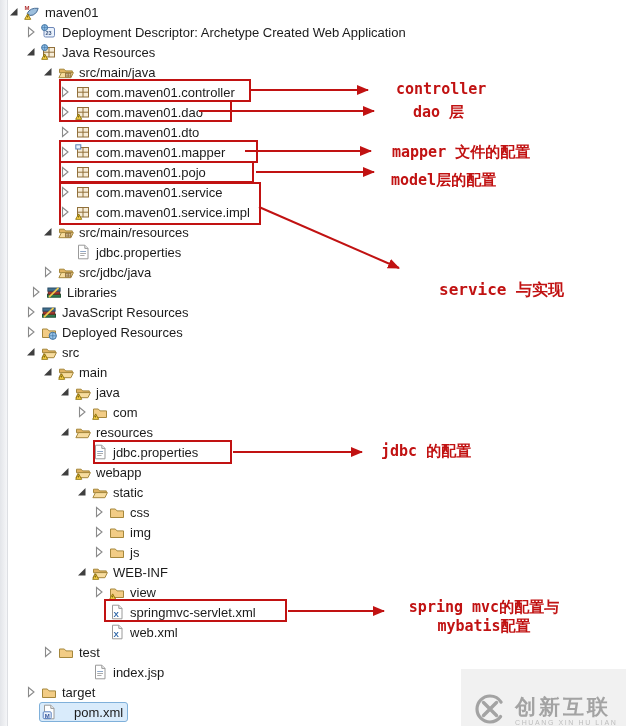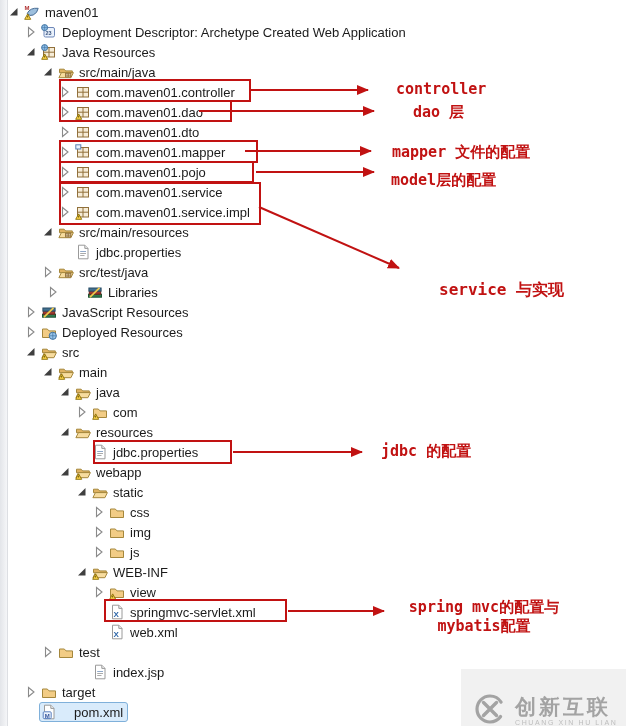--- a/index.html
+++ b/index.html
@@ -291,24 +291,24 @@
         <span class="content">
           <span class="ic">
             <svg width="16" height="16" viewBox="0 0 16 16">
               <path d="M1.5,5.2 h4.6 l1.6,1.7 h6.6 v1.8 h-12.8 z" fill="#DFB261" stroke="#A5873C"></path>
               <path d="M0.9,13.7 L3.4,8.6 h12 l-2.5,5.1 z" fill="#F7DC9F" stroke="#A5873C"></path>
               <rect x="7.6" y="9.3" width="5.2" height="3.6" fill="#F6ECD7" stroke="#91703B"></rect>
               <line x1="10.2" y1="9.3" x2="10.2" y2="12.9" stroke="#91703B"></line>
               <line x1="7.6" y1="11.1" x2="12.8" y2="11.1" stroke="#91703B"></line>
             </svg>
           </span>
-          <span>src/test/java</span>
-        </span>
-      </div>
-      <div class="row" style="padding-left: 45px; gap: 24px;">
+          <span>src/jdbc/java</span>
+        </span>
+      </div>
+      <div class="row" style="padding-left: 28px;">
         <span class="exp">
           <svg width="16" height="16" viewBox="0 0 16 16">
             <path d="M5.5,3.5 L11,8 L5.5,12.5 Z" fill="#ffffff" stroke="#8a8a8a" stroke-width="1.1"></path>
           </svg>
         </span>
         <span class="content">
           <span class="ic">
             <svg width="16" height="16" viewBox="0 0 16 16">
               <rect x="1.5" y="10.2" width="13" height="3" fill="#2F7A4F" stroke="#1F5535"></rect>
               <rect x="2.3" y="7.1" width="11.4" height="3.1" fill="#A03A2E" stroke="#6E241B"></rect>

